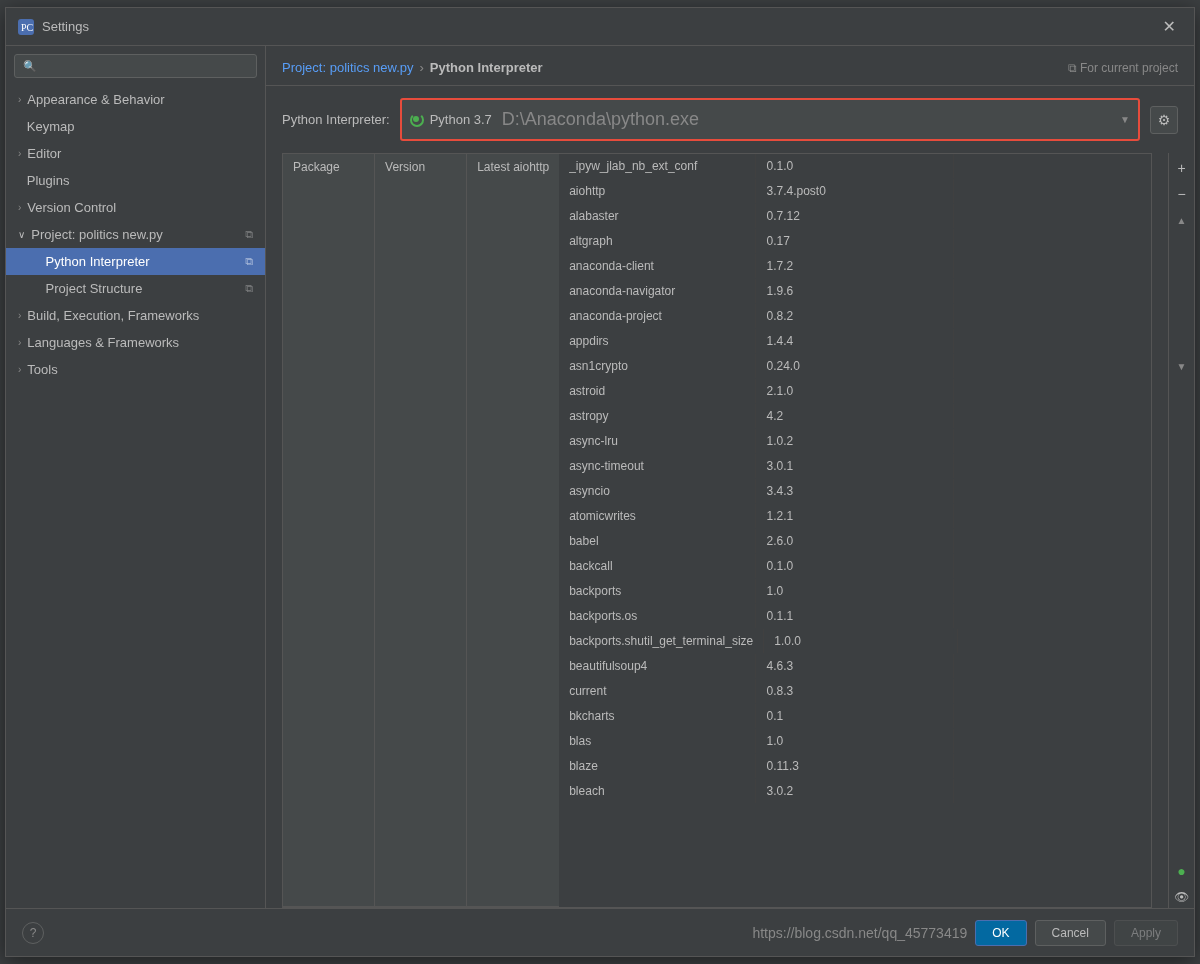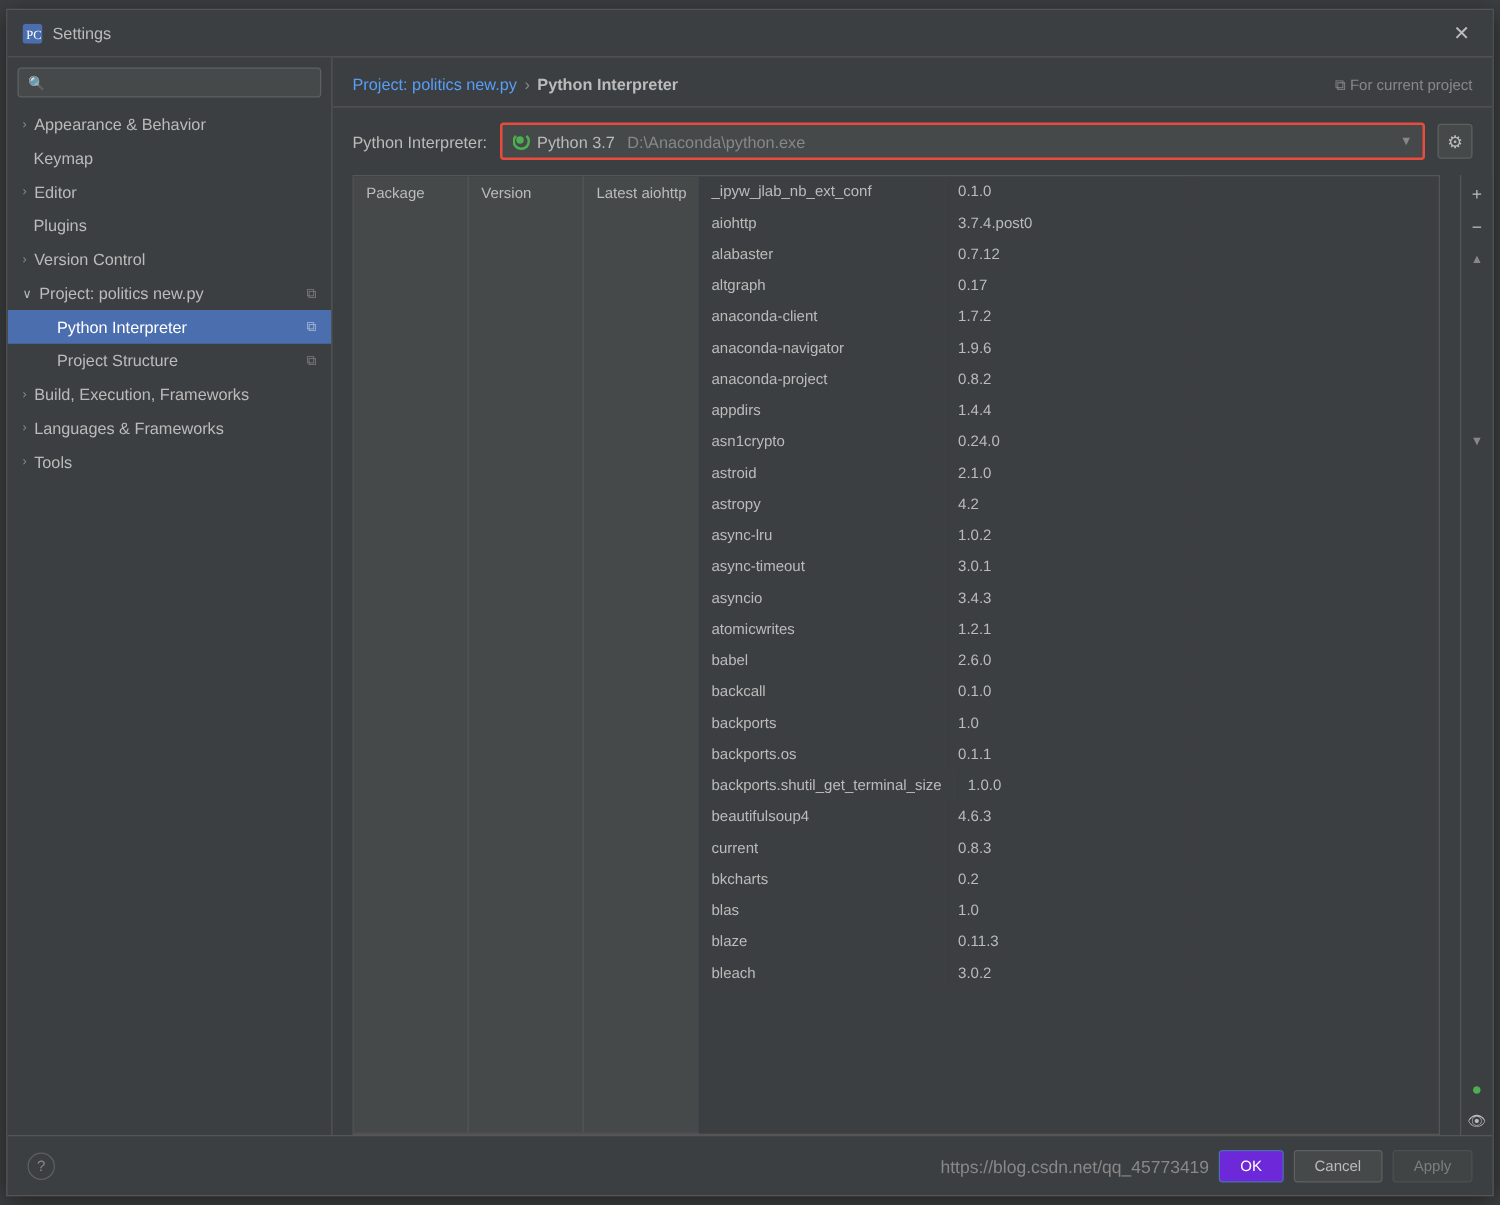--- a/index.html
+++ b/index.html
@@ -141,21 +141,21 @@
       align-items: center;
       gap: 10px;
       flex-shrink: 0;
     }
     .interpreter-label { color: #bbbbbb; font-size: 13px; }
     .interpreter-selector {
       flex: 1;
       background: #45494a;
       border: 2px solid #e74c3c;
       border-radius: 3px;
-      height: 30px;
+      height: 43px;
       display: flex;
       align-items: center;
       padding: 0 8px;
       cursor: pointer;
       position: relative;
     }
     .interpreter-selector-inner {
       display: flex;
       align-items: center;
       gap: 6px;
@@ -172,21 +172,21 @@
     }
     .green-circle::after {
       content: '';
       position: absolute;
       top: 1px; left: 1px;
       width: 6px; height: 6px;
       background: #4caf50;
       border-radius: 50%;
     }
     .interpreter-name { color: #bbbbbb; font-size: 13px; }
-    .interpreter-path { color: #888; font-size: 13px; margin-left: 4px; }
+    .interpreter-path { color: #888; font-size: 18px; margin-left: 4px; }
     .dropdown-arrow { color: #888; font-size: 10px; margin-left: auto; }
     .gear-btn {
       width: 28px;
       height: 28px;
       background: #45494a;
       border: 1px solid #5e6060;
       border-radius: 3px;
       display: flex;
       align-items: center;
       justify-content: center;
@@ -272,21 +272,21 @@
     .btn {
       padding: 5px 16px;
       border-radius: 3px;
       font-size: 12px;
       cursor: pointer;
       border: 1px solid #5e6060;
       background: #45494a;
       color: #bbbbbb;
     }
     .btn.primary {
-      background: #6d28d9;
+      background: #0369a1;
       color: #fff;
       border-color: #4b6eaf;
     }
     .btn.disabled { opacity: 0.5; cursor: default; }
     .help-btn {
       width: 22px; height: 22px;
       border: 1px solid #5e6060;
       border-radius: 50%;
       display: flex;
       align-items: center;
@@ -522,21 +522,21 @@
                 <div class="table-cell">4.6.3</div>
                 <div class="table-cell"></div>
               </div>
               <div class="table-row">
                 <div class="table-cell">current</div>
                 <div class="table-cell">0.8.3</div>
                 <div class="table-cell"></div>
               </div>
               <div class="table-row">
                 <div class="table-cell">bkcharts</div>
-                <div class="table-cell">0.2</div>
+                <div class="table-cell">0.1</div>
                 <div class="table-cell"></div>
               </div>
               <div class="table-row">
                 <div class="table-cell">blas</div>
                 <div class="table-cell">1.0</div>
                 <div class="table-cell"></div>
               </div>
               <div class="table-row">
                 <div class="table-cell">blaze</div>
                 <div class="table-cell">0.11.3</div>

